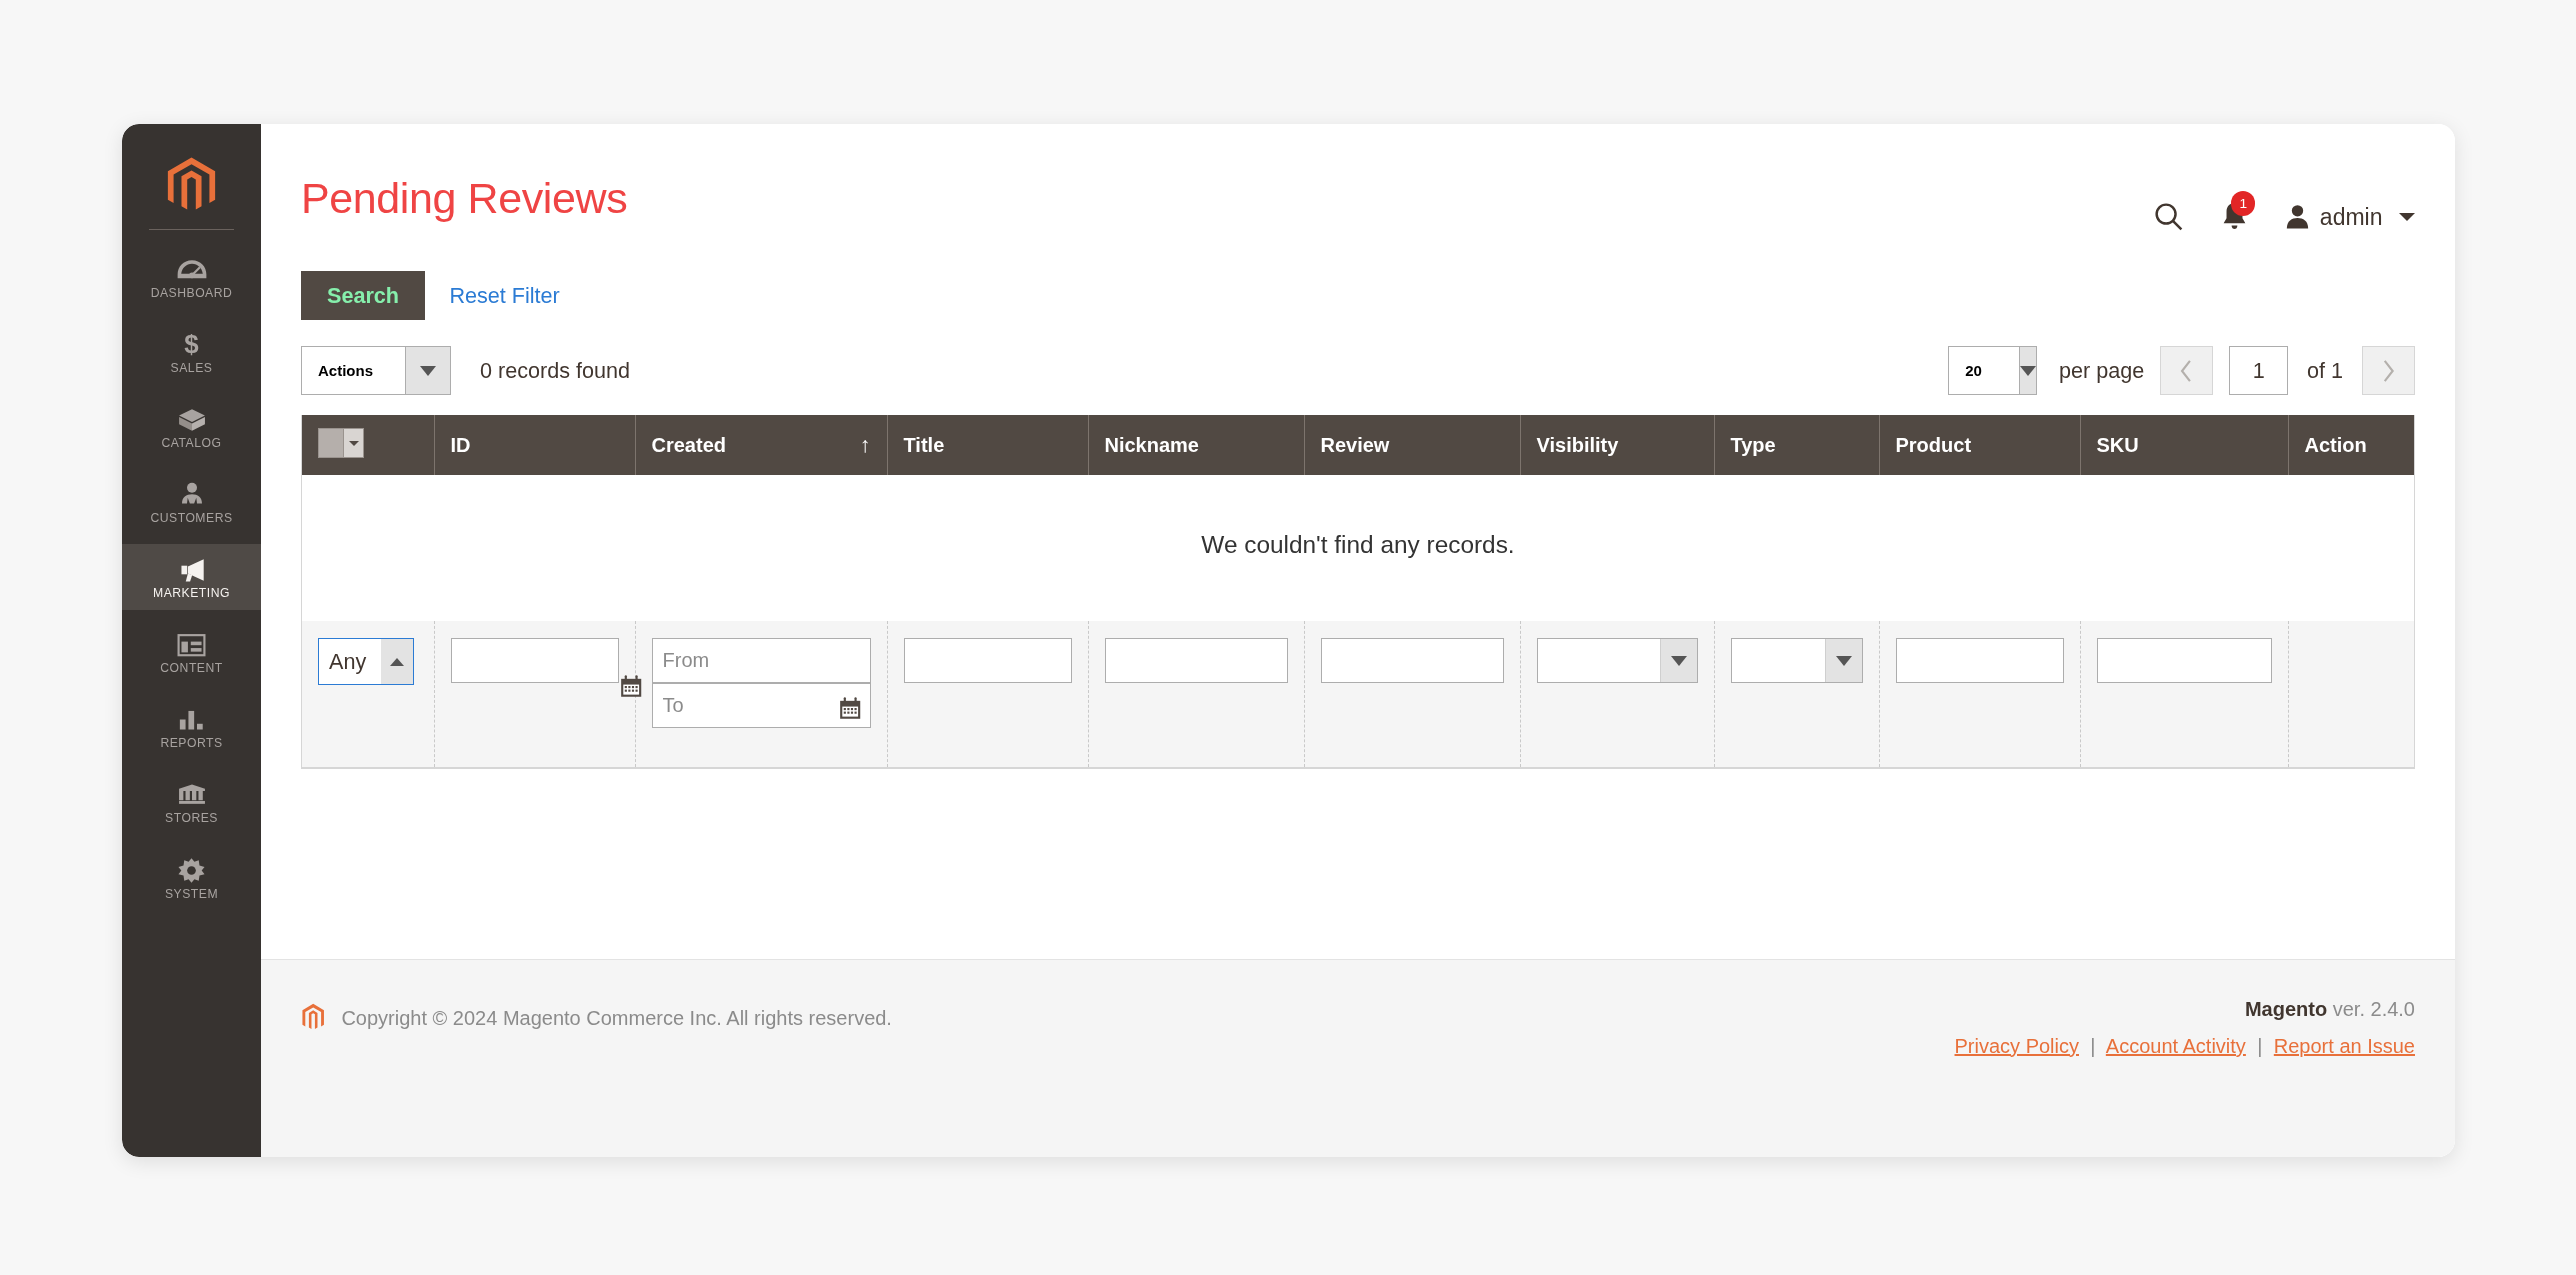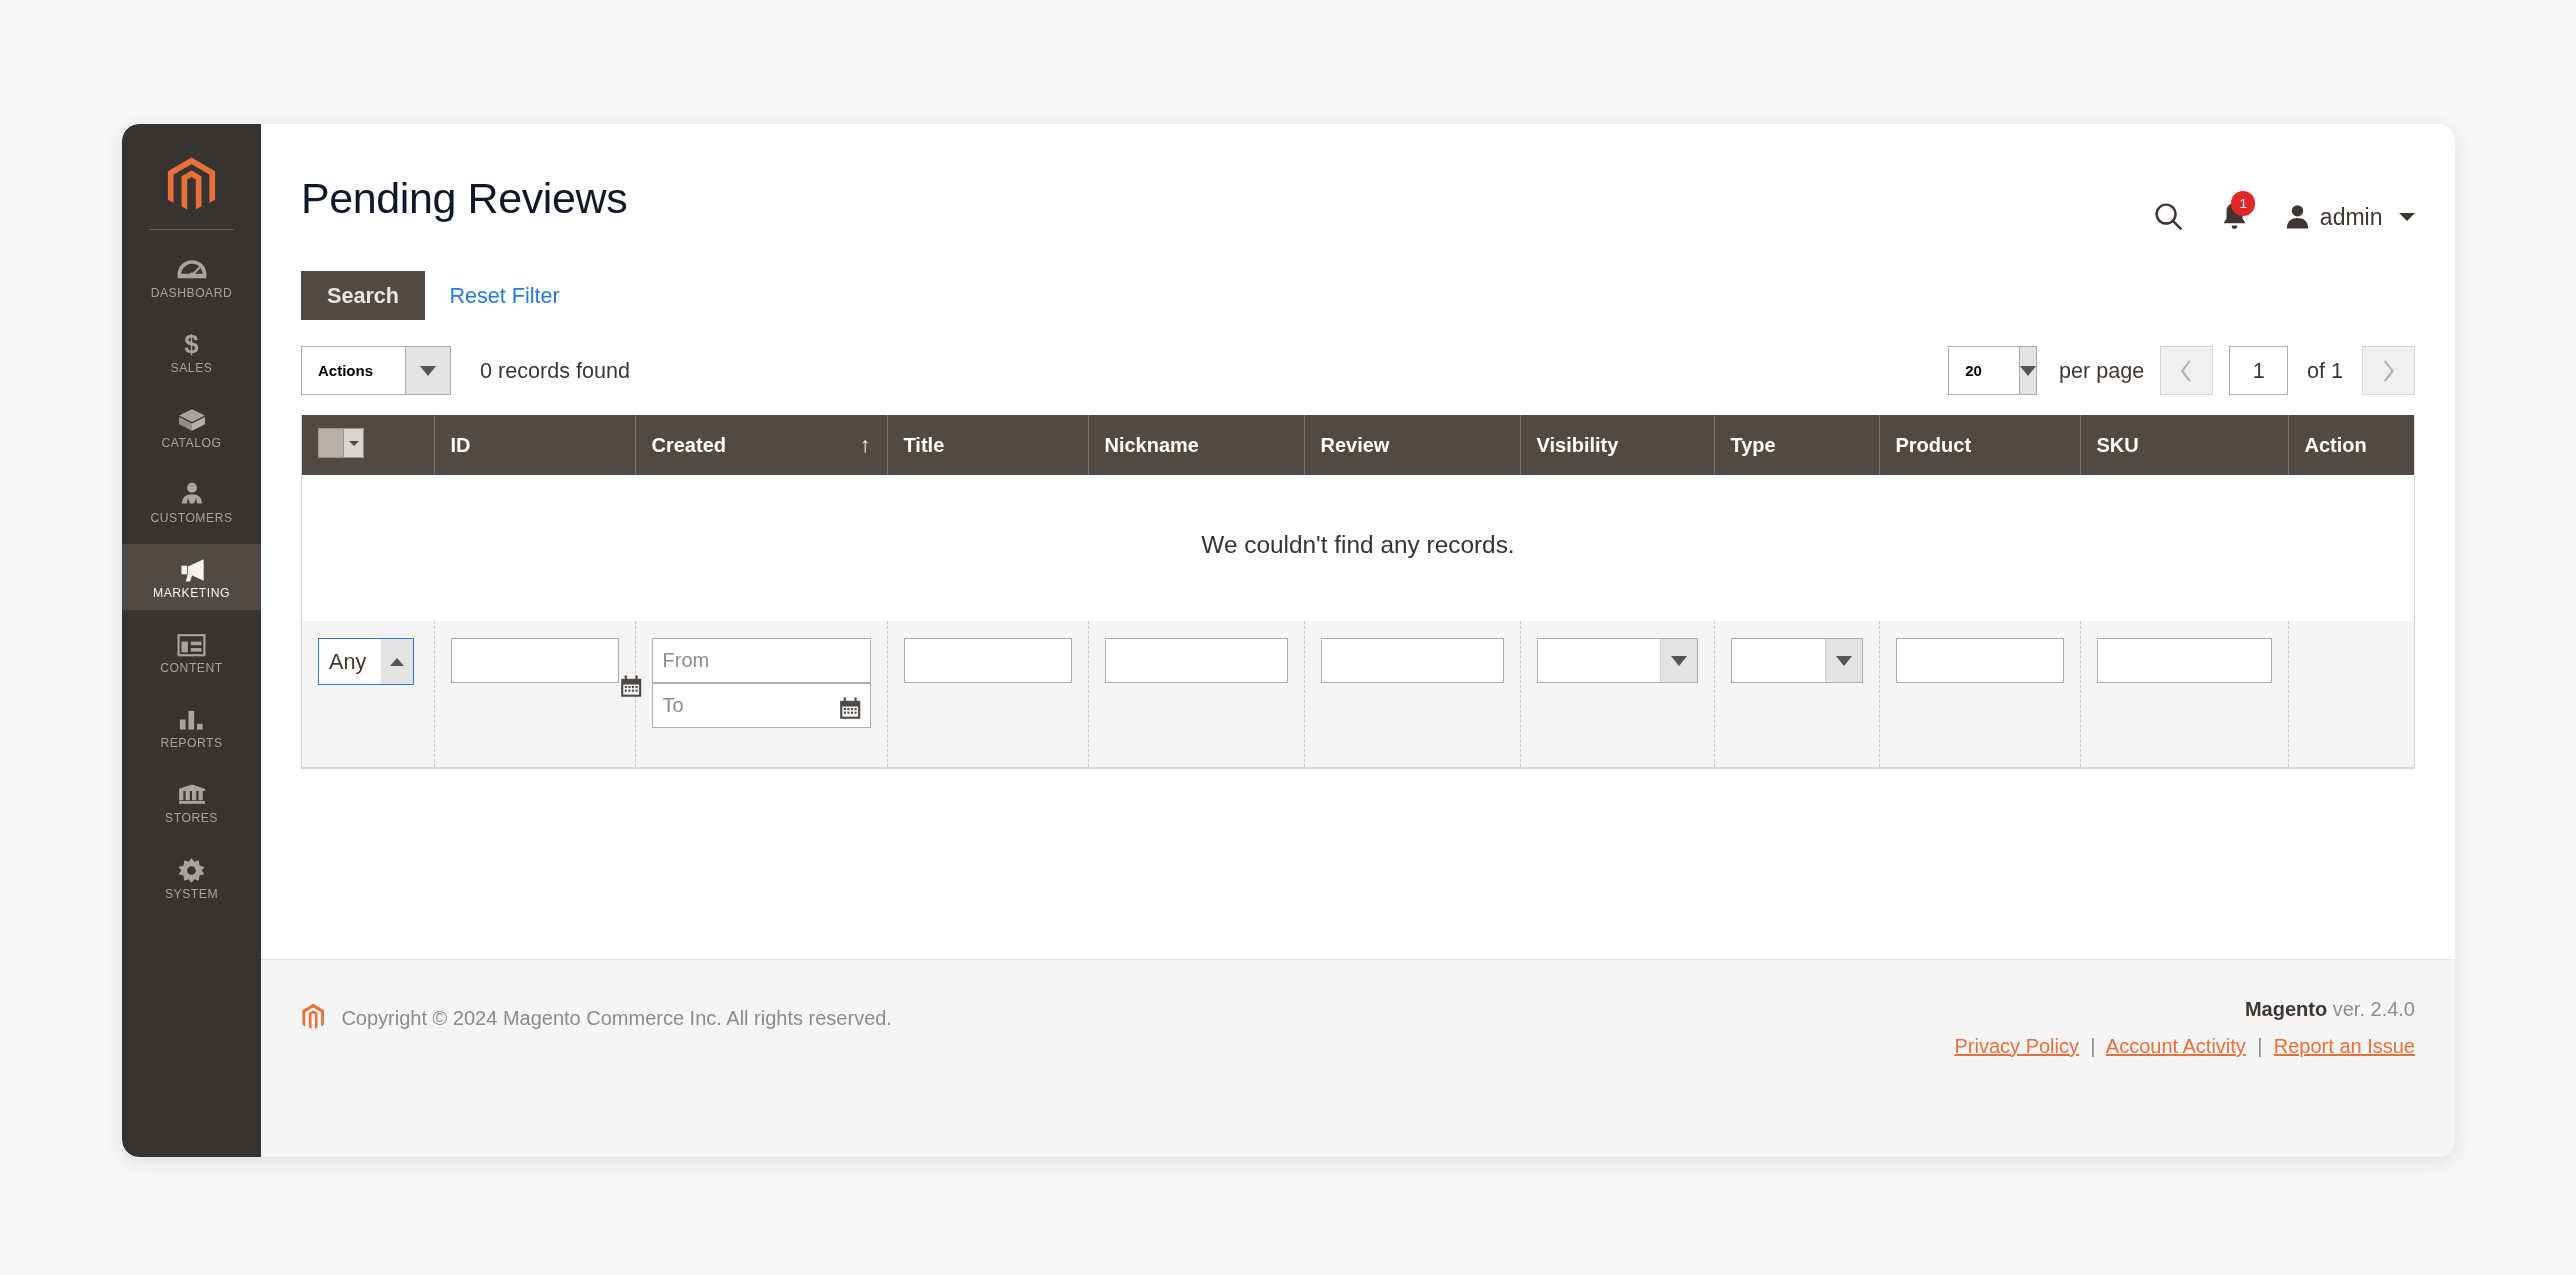--- a/index.html
+++ b/index.html
@@ -85,21 +85,21 @@
   
   .page-header {
     display: flex;
     align-items: flex-start;
     justify-content: space-between;
     padding-top: 53px;
   }
   .page-title {
     font-size: 43px;
     font-weight: 300;
-    color: #0f172a;
+    color: #ef4444;
     letter-spacing: -0.4px;
     line-height: 1;
   }
   .admin-tools {
     display: flex;
     align-items: center;
     gap: 35px;
     padding-top: 23px;
   }
   .tool-btn { cursor: pointer; display: flex; align-items: center; }
@@ -130,21 +130,21 @@
 
   
   .search-row {
     display: flex;
     align-items: center;
     margin-top: 37px;
     gap: 10px;
   }
   .btn-search {
     background: #514943;
-    color: #e5e5e5;
+    color: #86efac;
     border: none;
     font-size: 21.6px;
     font-weight: 600;
     padding: 11.5px 26px;
     cursor: pointer;
     font-family: "Liberation Sans", sans-serif;
   }
   .link-reset {
     color: #2b7bd4;
     font-size: 21.6px;

